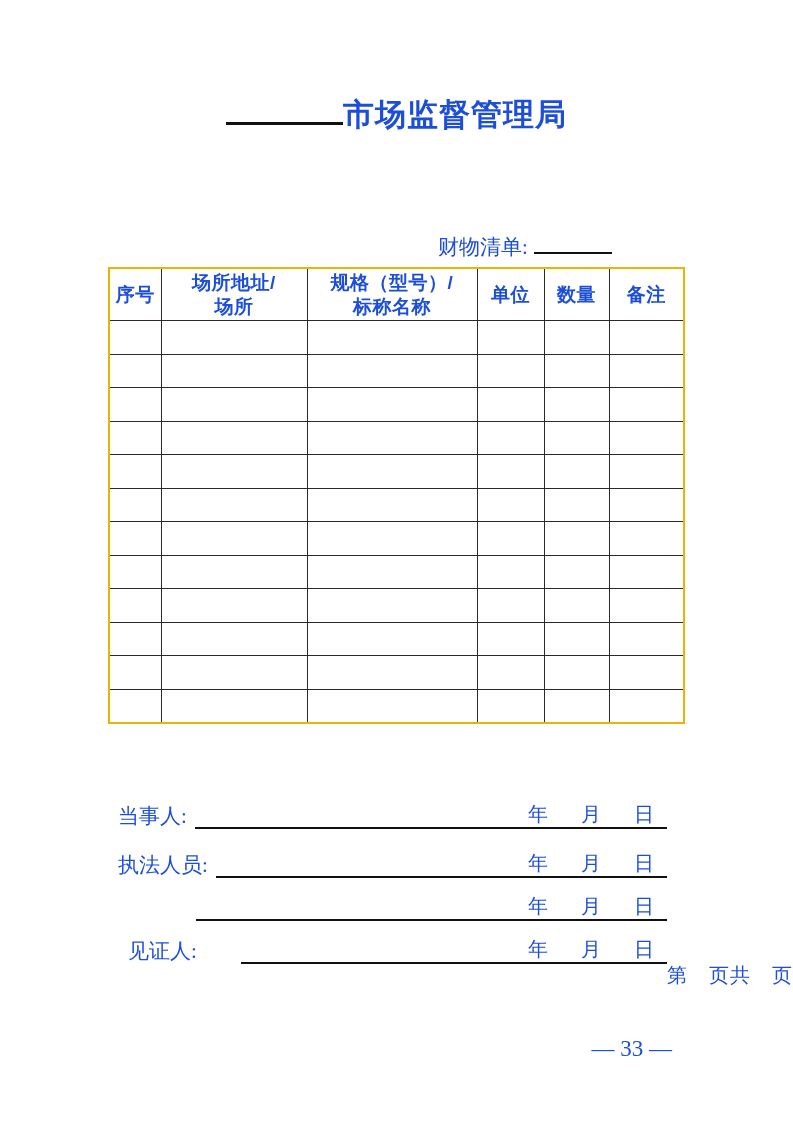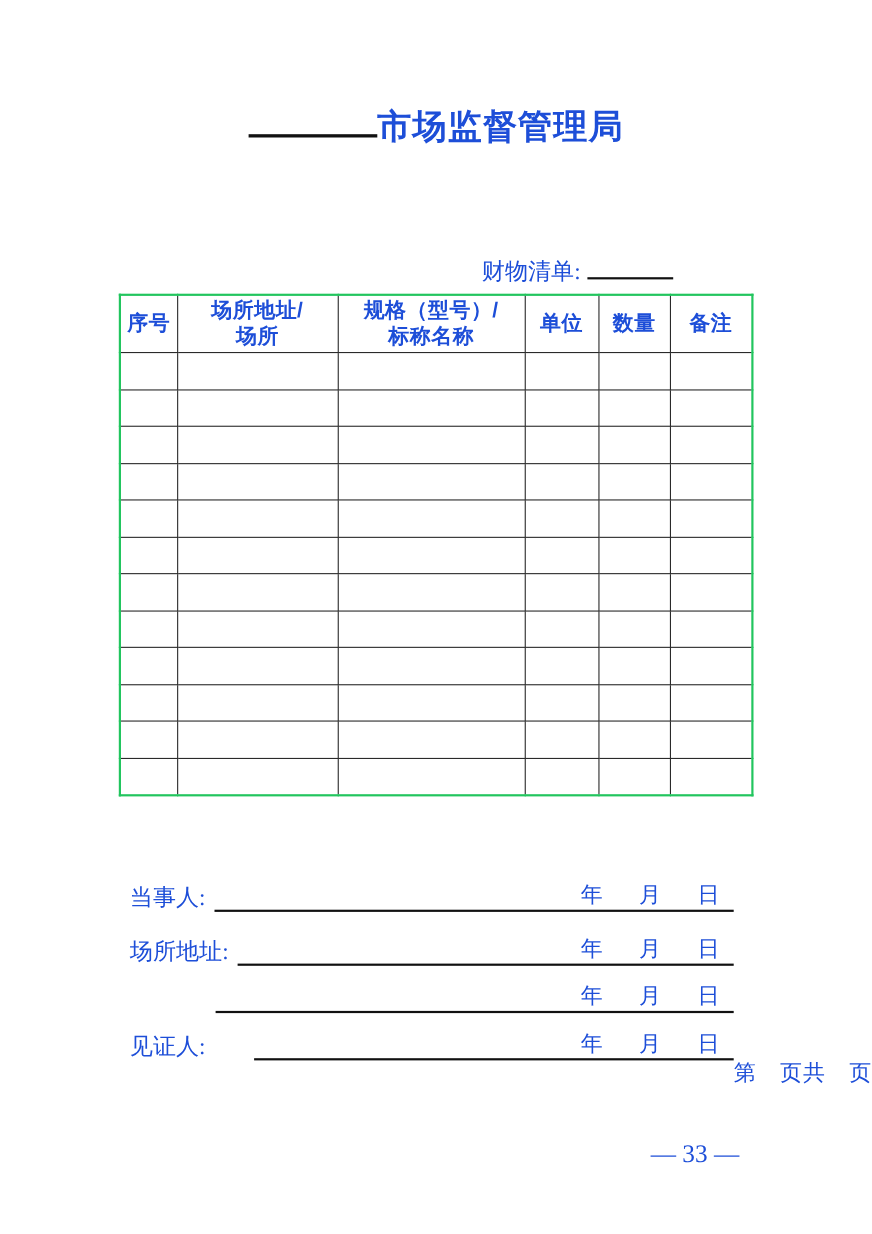--- a/index.html
+++ b/index.html
@@ -61,21 +61,21 @@
   }
 
   
   table.inv-table {
     position: absolute;
     left: 108px;
     top: 267px;
     width: 575px;
     border-collapse: collapse;
     table-layout: fixed;
-    border: 2px solid #22c55e;
+    border: 2px solid #eab308;
   }
   table.inv-table th, table.inv-table td {
     border: 1px solid #2a2a2a;
     padding: 0;
   }
   table.inv-table th {
     font-family: "Liberation Sans", sans-serif;
     font-weight: 600;
     font-size: 19px;
     line-height: 24px;
@@ -271,37 +271,37 @@
   <div class="sig-row" style="top:772px; left:118px;">
     <span class="sig-label">当事人:</span>
     <span class="sig-line">
       <span>年</span>
       <span>月</span>
       <span>日</span>
     </span>
   </div>
 
   <div class="sig-row" style="top:821px; left:118px;">
-    <span class="sig-label">场所地址:</span>
+    <span class="sig-label">执法人员:</span>
     <span class="sig-line">
       <span>年</span>
       <span>月</span>
       <span>日</span>
     </span>
   </div>
 
   <div class="sig-row" style="top:864px; left:196px;">
     <span class="sig-line">
       <span>年</span>
       <span>月</span>
       <span>日</span>
     </span>
   </div>
 
-  <div class="sig-row" style="top:907px; left:118px;gap:36px;">
+  <div class="sig-row" style="top:907px; left:128px;gap:36px;">
     <span class="sig-label">见证人:</span>
     <span class="sig-line">
       <span>年</span>
       <span>月</span>
       <span>日</span>
     </span>
   </div>
 
   <div class="pagination">第　页共　页</div>
 

